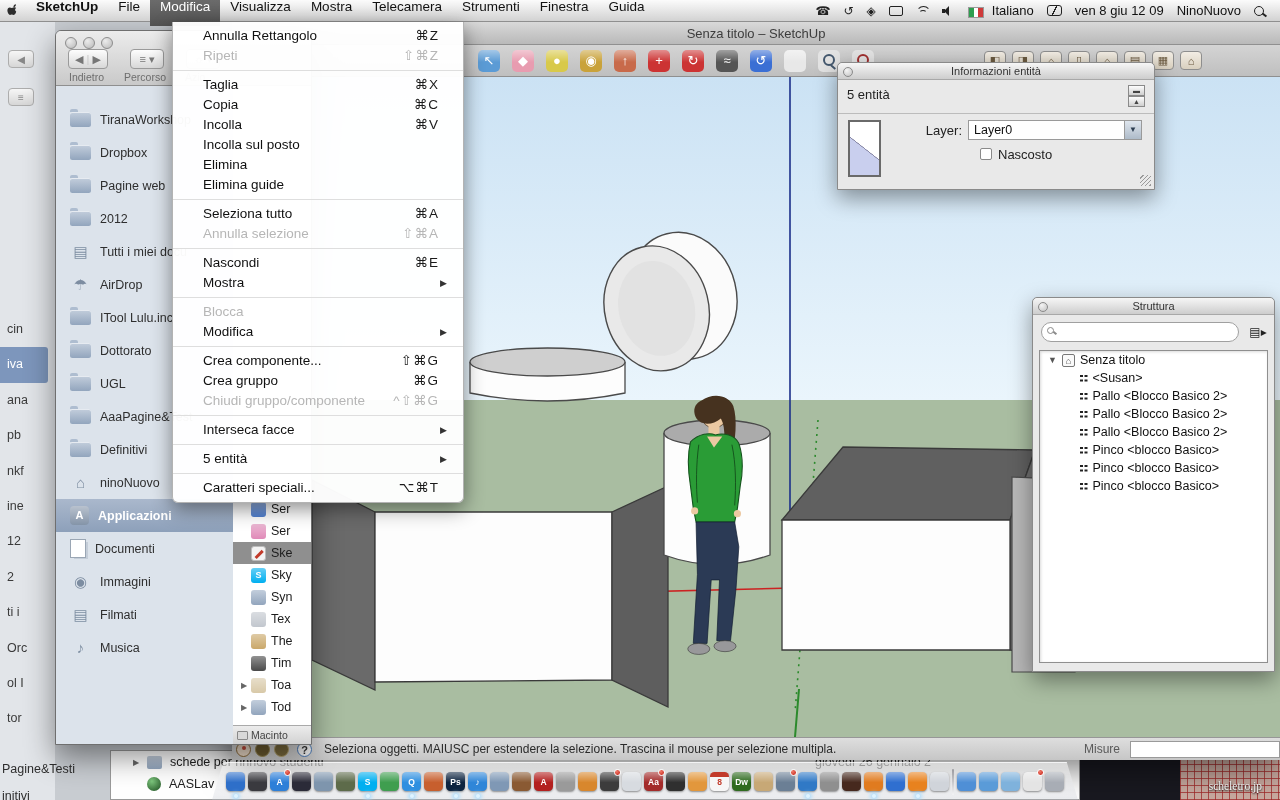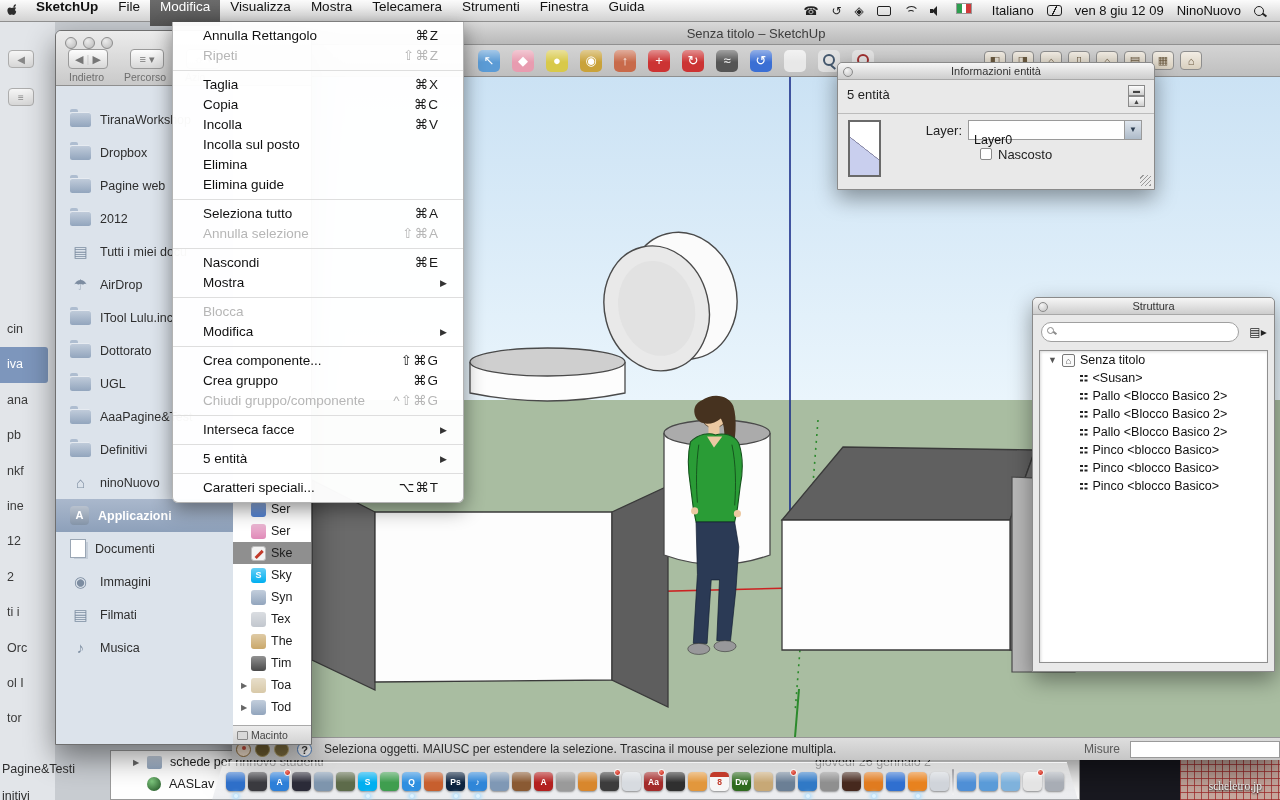--- a/index.html
+++ b/index.html
@@ -135,21 +135,21 @@
   .entity { left:837px; top:62px; width:318px; height:128px; }
   .ei-count { position:absolute; left:9px; top:24px; font-size:13px; color:#222; }
   .ei-widgets { position:absolute; right:9px; top:22px; width:17px; }
   .ei-widgets div { height:11px; border:1px solid #8a8a8a; background:linear-gradient(#fdfdfd,#cfcfcf);
     font-size:7px; color:#444; text-align:center; line-height:10px; }
   .ei-sep { position:absolute; left:0; top:50px; width:100%; height:1px; background:#bcbcbc; }
   .ei-thumb { position:absolute; left:10px; top:57px; width:33px; height:57px; background:#fff; border:2px solid #6a6a6a;
     background-image:linear-gradient(38deg,#c9cfee 49%,#8a8aa8 49.6%,#8a8aa8 50.4%,#fff 51%); }
   .ei-layer-lbl { position:absolute; left:80px; top:60px; width:44px; text-align:right; font-size:13px; color:#222; }
   .ei-combo { position:absolute; left:130px; top:57px; width:174px; height:20px; background:#fff; border:1px solid #9a9a9a; display:flex; }
-  .ei-combo .val { flex:1; font-size:12.5px; color:#111; padding:12px 5px; }
+  .ei-combo .val { flex:1; font-size:12.5px; color:#111; padding:2px 5px; }
   .ei-combo .btn { width:17px; background:linear-gradient(#dfe6ee,#aebbc9); border-left:1px solid #9a9a9a;
     font-size:8px; color:#2e3e52; text-align:center; line-height:18px; }
   .ei-cb { position:absolute; left:142px; top:85px; width:12px; height:12px; background:#fff; border:1px solid #8a8a8a; border-radius:2px; }
   .ei-cb-lbl { position:absolute; left:160px; top:84px; font-size:13px; color:#222; }
   .grip { position:absolute; right:3px; bottom:3px; width:11px; height:11px;
     background:repeating-linear-gradient(135deg,transparent 0 2px,#9a9a9a 2px 3px); }
 
   .outliner { left:1032px; top:297px; width:243px; height:375px; }
   .ol-search { position:absolute; left:8px; top:24px; width:198px; height:20px; border:1px solid #a0a0a0;
     border-radius:10px; background:#fff; font-size:12px; padding:0 6px 0 20px; }
@@ -653,21 +653,21 @@
         <span class="st-ic ic" data-name="time-machine-icon">
           <span>↺</span>
         </span>
         <span class="st-ic ic" data-name="accessibility-icon">
           <span>◈</span>
         </span>
       </div>
     <span class="disp-ic" data-name="displays-icon"></span>
     <span class="wifi-ic" data-name="wifi-icon"></span>
     <span class="vol-ic" data-name="volume-icon"></span>
-    <span style="display:inline-flex;align-items:flex-start;gap:20px" data-name="input-language-menu">
+    <span style="display:inline-flex;align-items:flex-end;gap:8px" data-name="input-language-menu">
       <span class="flag" data-name="italian-flag-icon"></span>
       <span class="mb-text" data-name="language-label">Italiano</span>
     </span>
     <span class="ichat-ic" data-name="ichat-icon"></span>
     <span class="mb-text" data-name="menubar-clock">ven 8 giu 12 09</span>
     <span class="mb-text" data-name="user-menu">NinoNuovo</span>
     <span class="spot-ic" data-name="spotlight-icon"></span>
   </div>
 </div>
 

